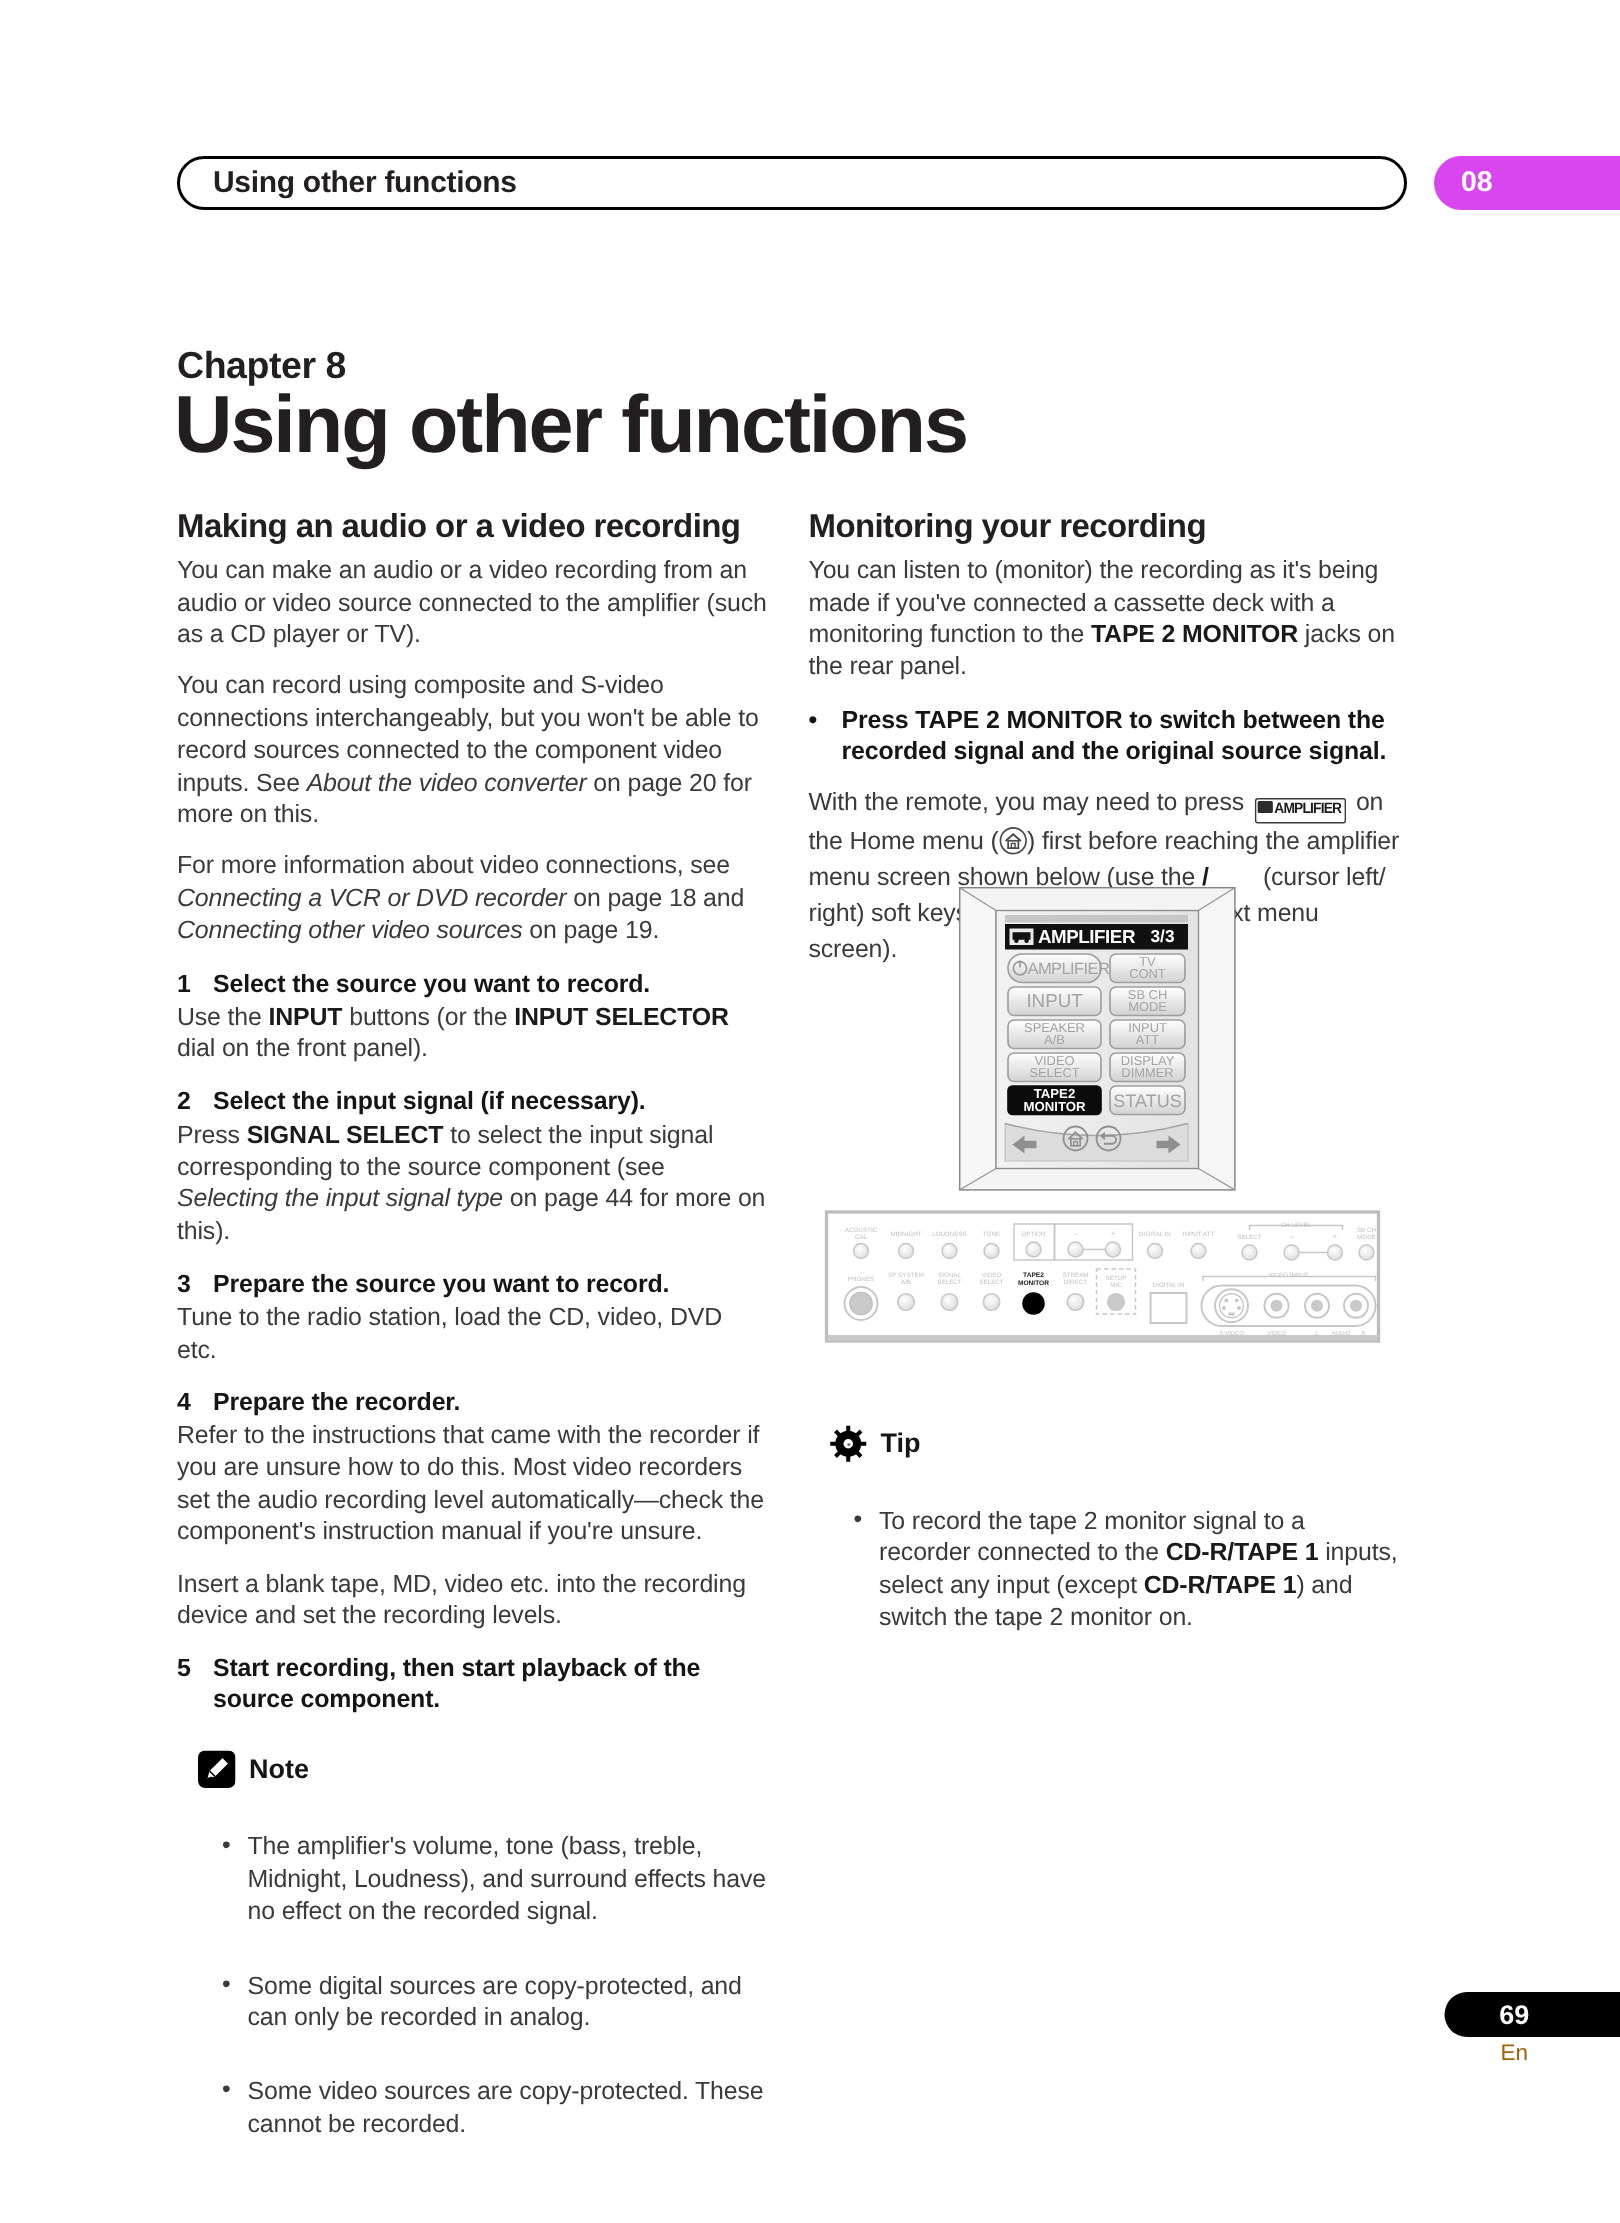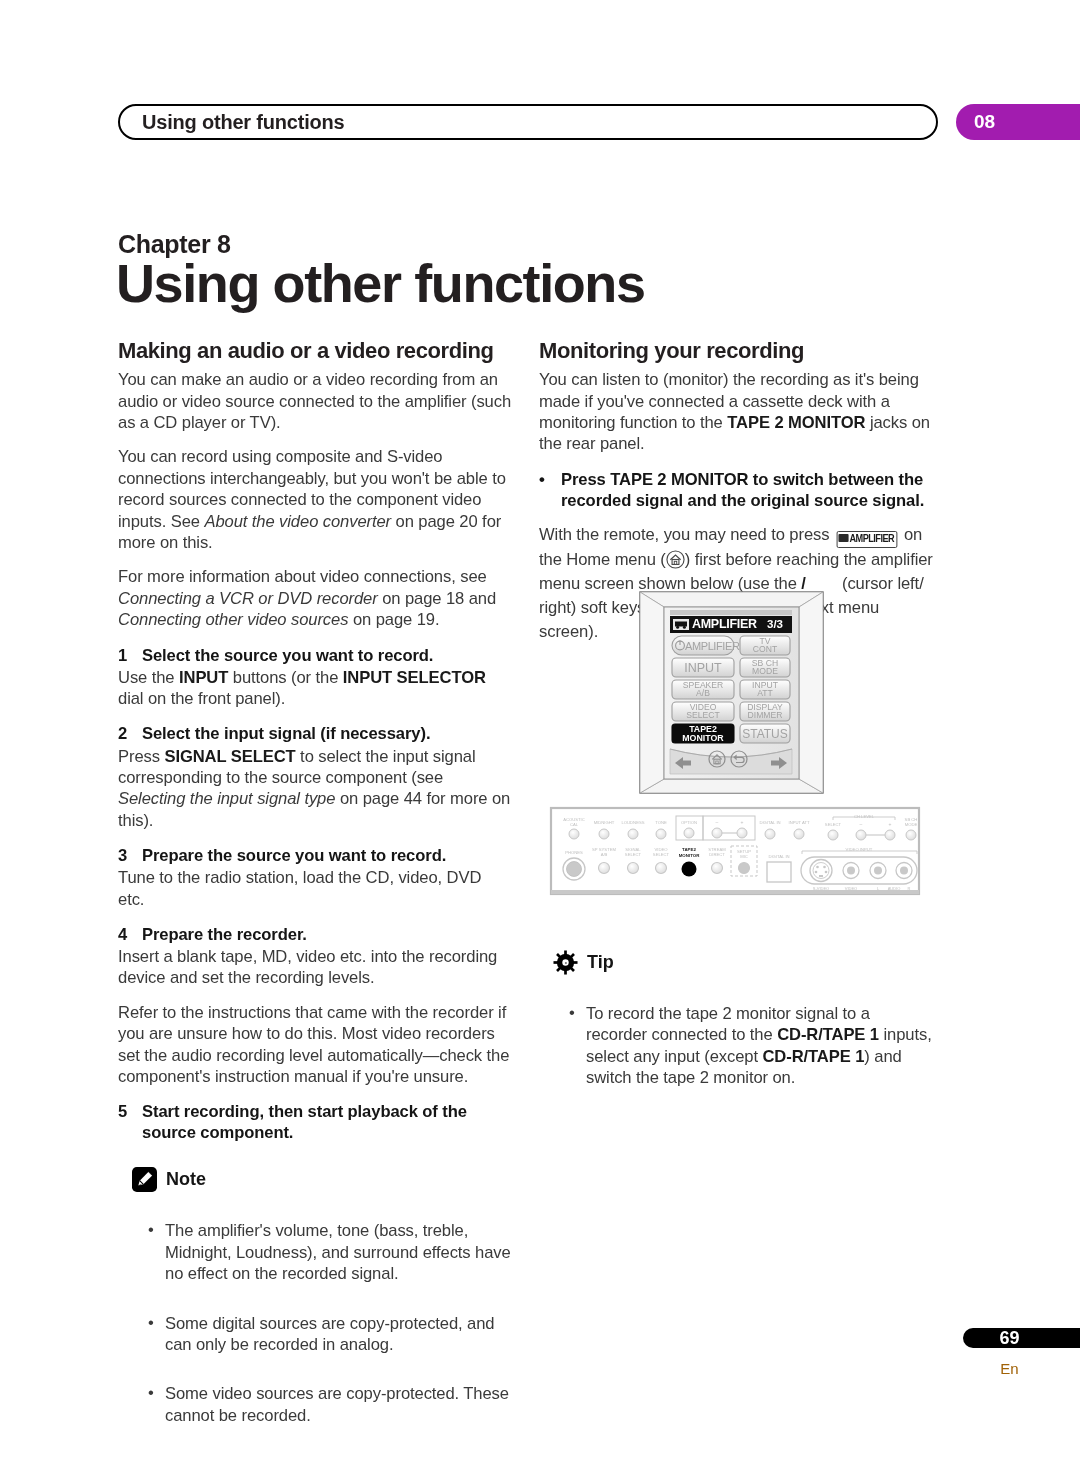--- a/index.html
+++ b/index.html
@@ -35,21 +35,21 @@
     letter-spacing: -0.2px;
     padding-left: 22px;
     font-stretch: condensed;
   }
   .chapter-tab {
     position: absolute;
     left: 956px;
     top: 104px;
     width: 124px;
     height: 36px;
-    background: #a21caf;
+    background: #d946ef;
     border-radius: 18px 0 0 18px;
     color: #fff;
     font-size: 19px;
     font-weight: bold;
     display: flex;
     align-items: center;
     box-sizing: border-box;
     padding-left: 18px;
   }
 
@@ -215,21 +215,21 @@
     height: 96px;
   }
   .panel-wrap svg { display: block; }
 
   
   .page-tab {
     position: absolute;
     left: 963px;
     top: 1328px;
     width: 117px;
-    height: 20px;
+    height: 30px;
     background: #000;
     border-radius: 15px 0 0 15px;
     color: #fff;
     font-size: 18px;
     font-weight: bold;
     display: flex;
     align-items: center;
     justify-content: center;
     box-sizing: border-box;
     padding-right: 24px;
@@ -281,22 +281,22 @@
   <div class="step-head">
     <span class="num">3</span>
     <span class="txt">Prepare the source you want to record.</span>
   </div>
   <p class="body">Tune to the radio station, load the CD, video, DVD etc.</p>
 
   <div class="step-head">
     <span class="num">4</span>
     <span class="txt">Prepare the recorder.</span>
   </div>
+  <p class="body">Refer to the instructions that came with the recorder if you are unsure how to do this. Most video recorders set the audio recording level automatically—check the component's instruction manual if you're unsure.</p>
   <p class="body">Insert a blank tape, MD, video etc. into the recording device and set the recording levels.</p>
-  <p class="body">Refer to the instructions that came with the recorder if you are unsure how to do this. Most video recorders set the audio recording level automatically—check the component's instruction manual if you're unsure.</p>
 
   <div class="step-head">
     <span class="num">5</span>
     <span class="txt">Start recording, then start playback of the source component.</span>
   </div>
 
   <div class="callout">
     <div class="callout-head">
       <svg class="ico" viewBox="0 0 26 26">
         <rect x="0" y="0" width="26" height="26" rx="5" fill="#000"></rect>

